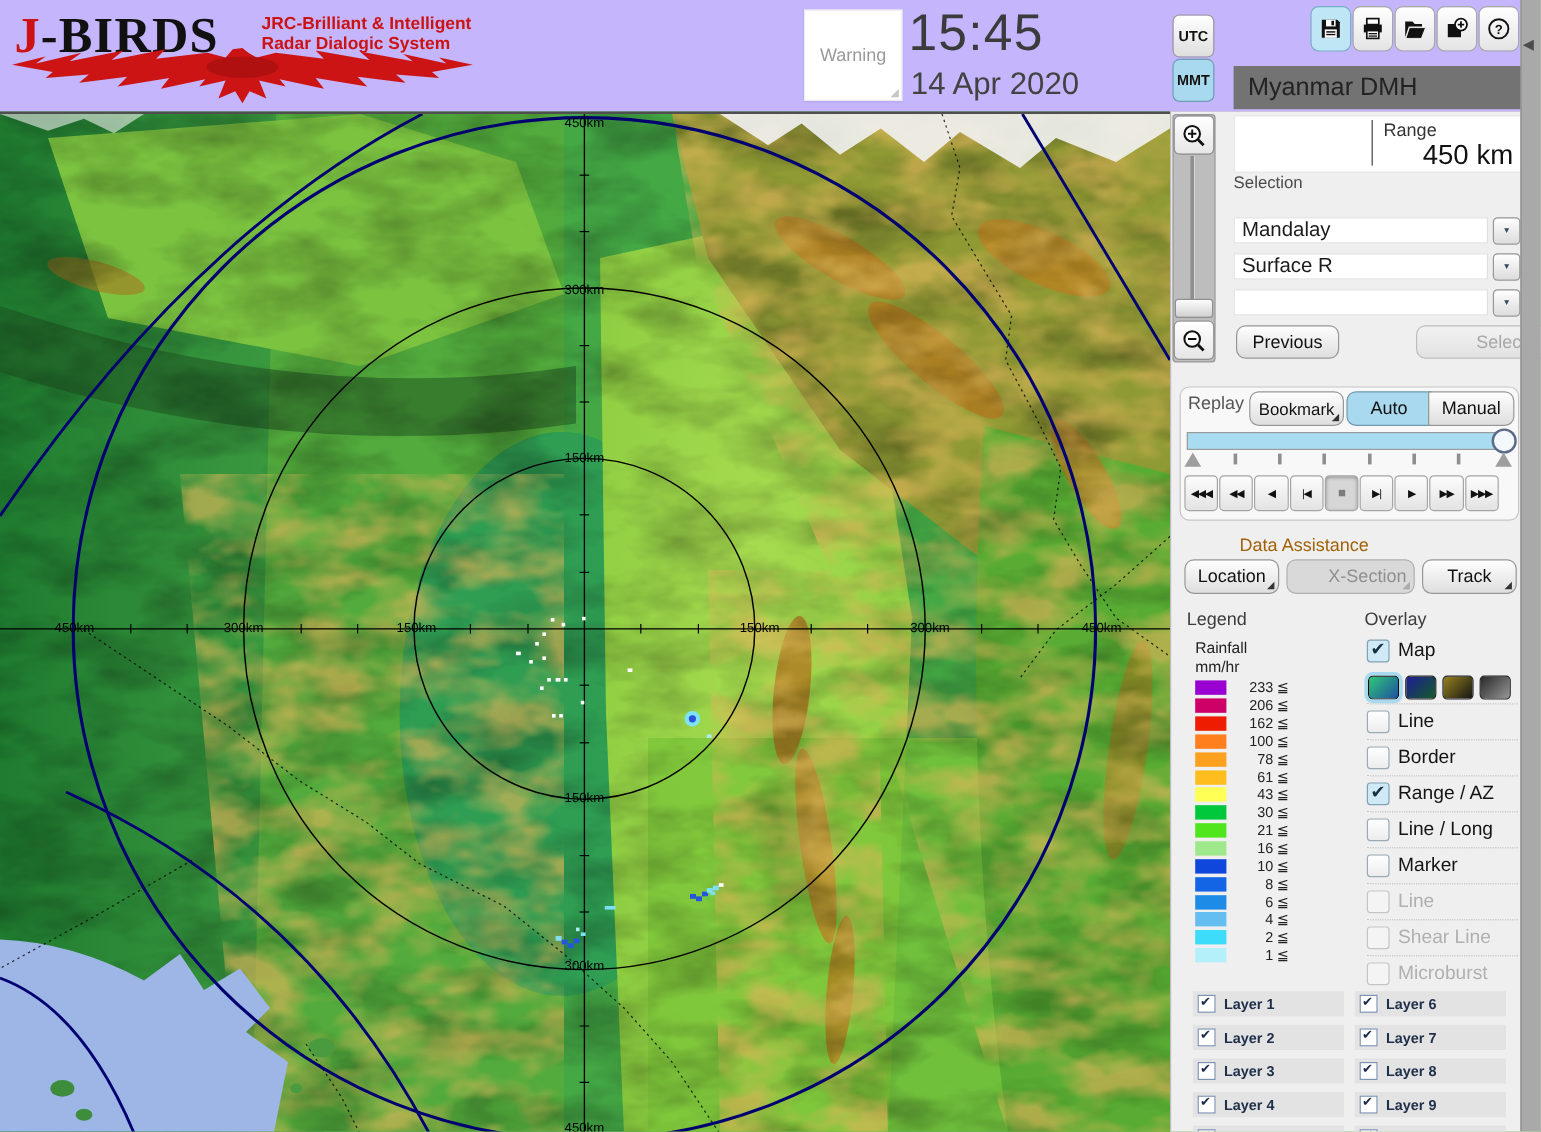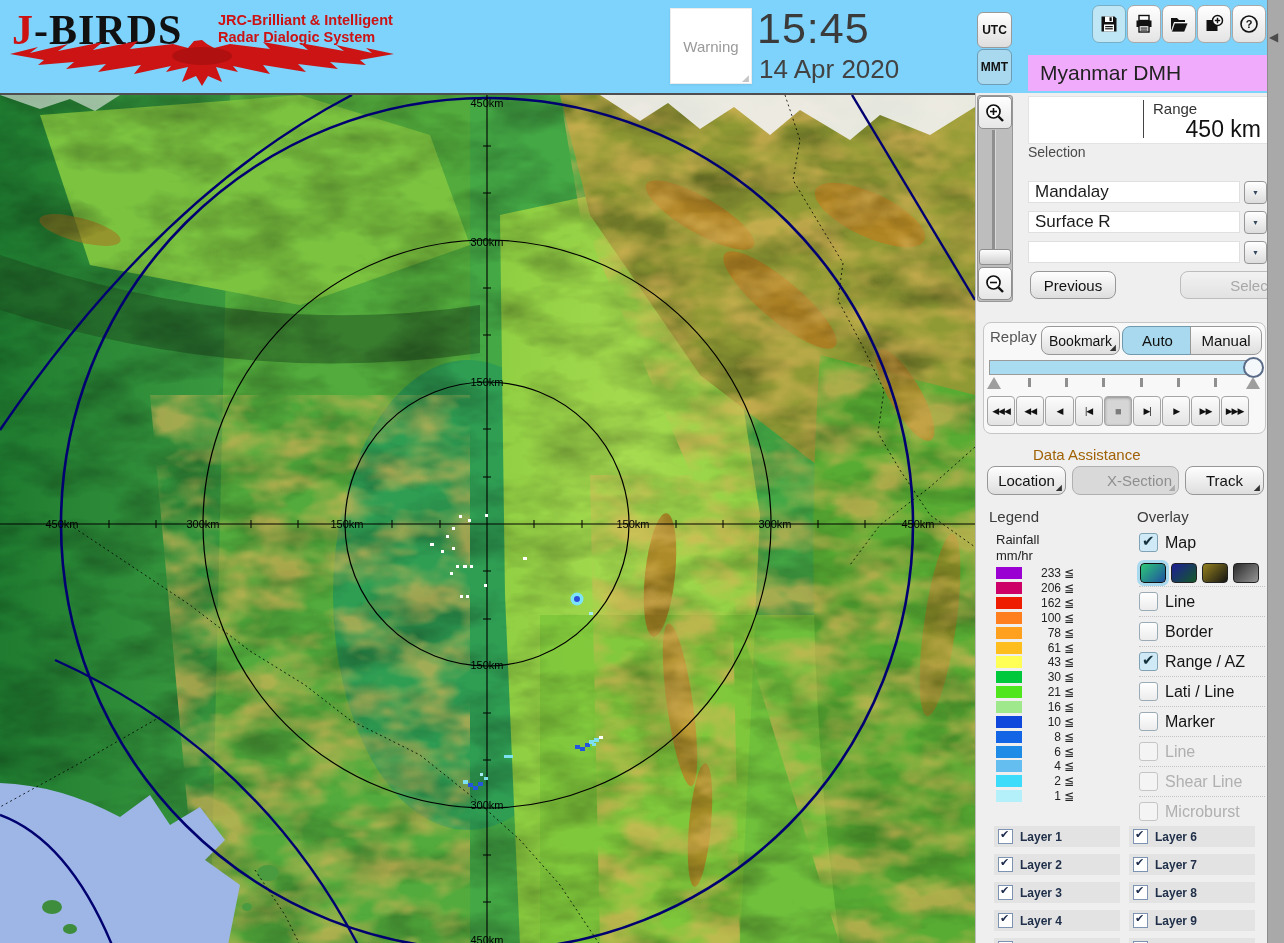--- a/index.html
+++ b/index.html
@@ -1,21 +1,21 @@
 <!DOCTYPE html>
 <html><head>
 <meta charset="utf-8">
 <style>
   html,body{margin:0;padding:0;}
   body{width:1284px;height:943px;overflow:hidden;position:relative;background:#efefef;
        font-family:"Liberation Sans","DejaVu Sans",sans-serif;-webkit-font-smoothing:antialiased;}
   .abs{position:absolute;}
 
   
-  #topbar{left:0;top:0;width:1267px;height:93px;background:#7dd3fc;border-bottom:1px solid #9a9a9a;}
+  #topbar{left:0;top:0;width:1267px;height:93px;background:#c4b5fd;border-bottom:1px solid #9a9a9a;}
   #logo-title{left:12px;top:6px;font-family:"Liberation Serif","DejaVu Serif",serif;
               font-weight:bold;font-size:42px;letter-spacing:1px;color:#111;}
   #logo-title .jred{color:#cc1212;}
   #logo-sub{left:218px;top:12px;color:#cc1212;font-weight:bold;font-size:14.5px;line-height:17px;white-space:nowrap;}
   #eagle{left:8px;top:38px;}
   #warning-box{left:670px;top:8px;width:80px;height:74px;background:#fff;border:1px solid #ececec;
                box-shadow:0 1px 2px rgba(0,0,0,.08);display:flex;align-items:center;justify-content:center;
                color:#9a9a9a;font-size:15px;}
   #warning-box .grip{position:absolute;right:2px;bottom:0px;font-size:9px;color:#c5c5c5;}
   #clock-time{left:757px;top:4px;font-size:43px;color:#3b3b3b;letter-spacing:1px;}
@@ -41,21 +41,21 @@
   .zbtn{position:absolute;left:978px;width:32px;height:31px;background:linear-gradient(#fff,#e6e6e6);
         border:1px solid #8f8f8f;border-radius:5px;display:flex;align-items:center;justify-content:center;}
   #zoomtrack{left:992px;top:130px;width:3px;height:120px;background:#8f8f8f;border-right:1px solid #d8d8d8;}
   #zoomhandle{left:979px;top:249px;width:30px;height:14px;background:linear-gradient(#fdfdfd,#cfcfcf);
               border:1px solid #8f8f8f;border-radius:3px;}
 
   
   #panel{left:975px;top:93px;width:292px;height:850px;background:#efefef;border-left:1px solid #bdbdbd;}
   .whitebox{background:#fff;border:1px solid #e3e3e3;}
   #station-name{left:1028px;top:55px;width:240px;height:36px;font-size:21px;color:#222;
-                display:flex;align-items:center;padding-left:12px;box-sizing:border-box;background:#f0abfc;}
+                display:flex;align-items:center;padding-left:12px;box-sizing:border-box;background:#737373;}
   #range-box{left:1028px;top:96px;width:240px;height:46px;background:#fff;}
   #range-div{left:1143px;top:100px;width:1px;height:38px;background:#444;}
   #range-label{left:1153px;top:100px;font-size:15px;color:#333;}
   #range-value{left:1143px;top:116px;width:118px;text-align:right;font-size:23px;color:#111;}
   .sec-label{font-size:14px;color:#4a4a4a;}
   .dd-field{width:212px;height:22px;background:#fff;border:1px solid #e0e0e0;font-size:17px;color:#1c1c1c;
             display:flex;align-items:center;padding-left:6px;box-sizing:border-box;font-weight:500;}
   .dd-btn{width:21px;height:21px;border:1px solid #979797;border-radius:4px;
           background:linear-gradient(#fff,#dcdcdc);display:flex;align-items:center;justify-content:center;
           font-size:7px;color:#34495e;}
@@ -590,21 +590,21 @@
       <span class="ovlabel">Border</span>
     </div>
 
     <div class="ovrow checked">
       <span class="cb"></span>
       <span class="ovlabel">Range / AZ</span>
     </div>
 
     <div class="ovrow">
       <span class="cb"></span>
-      <span class="ovlabel">Lati / Line</span>
+      <span class="ovlabel">Line / Long</span>
     </div>
 
     <div class="ovrow">
       <span class="cb"></span>
       <span class="ovlabel">Marker</span>
     </div>
 
     <div class="ovrow disabled">
       <span class="cb"></span>
       <span class="ovlabel">Line</span>

